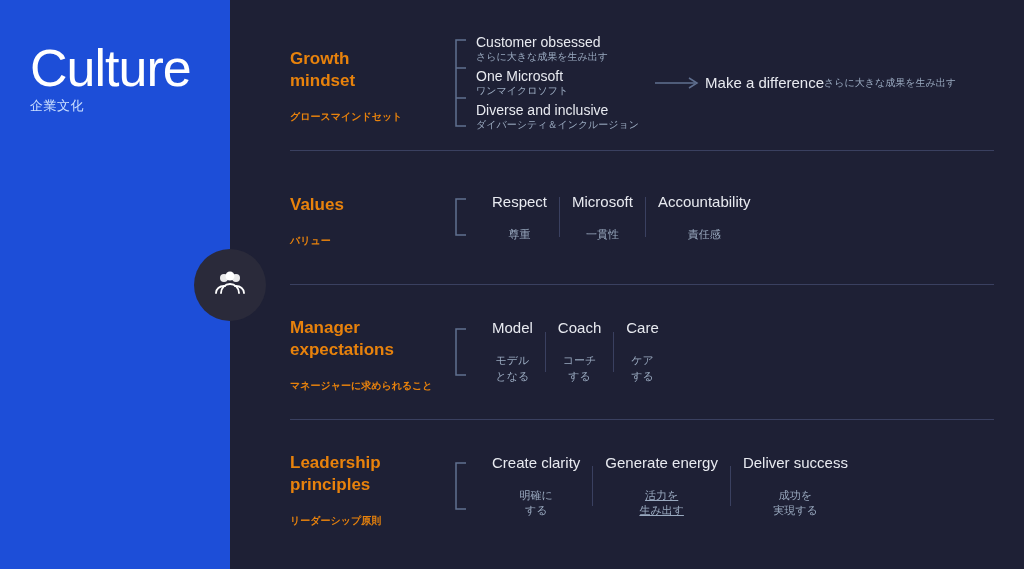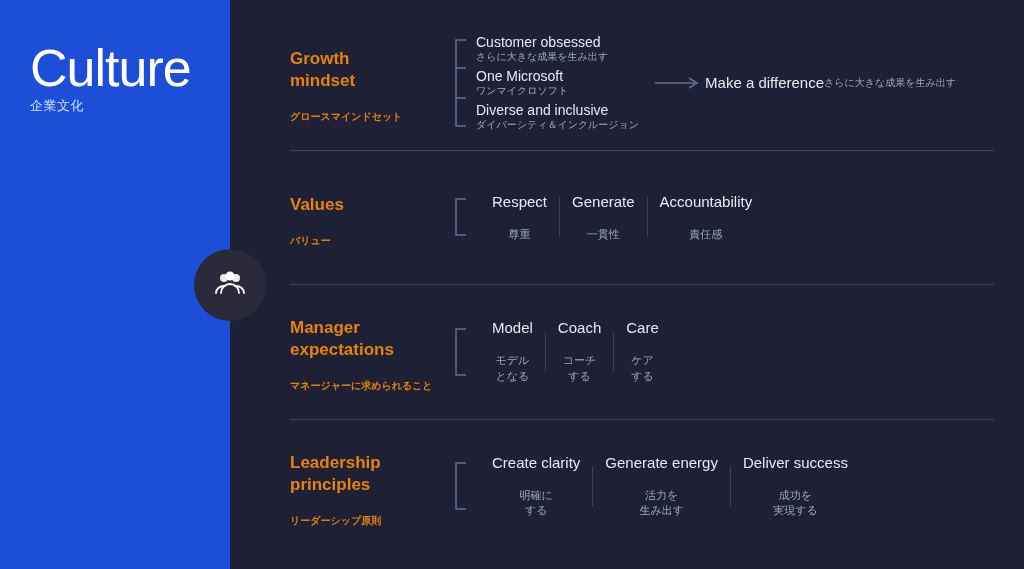--- a/index.html
+++ b/index.html
@@ -250,21 +250,21 @@
       <path d="M16 2 L6 2 L6 38 L16 38" stroke="#607090" stroke-width="1.5" fill="none"></path>
     </svg>
 
     <div class="section-content">
       <div class="item-group">
         <div class="item-main">Respect</div>
         <div class="item-sub">尊重</div>
       </div>
       <div class="divider-v"></div>
       <div class="item-group">
-        <div class="item-main">Generate</div>
+        <div class="item-main">Microsoft</div>
         <div class="item-sub">一貫性</div>
       </div>
       <div class="divider-v"></div>
       <div class="item-group">
         <div class="item-main">Accountability</div>
         <div class="item-sub">責任感</div>
       </div>
     </div>
   </div>
 
@@ -315,21 +315,21 @@
 
     <div class="section-content">
       <div class="item-group">
         <div class="item-main">Create clarity</div>
         <div class="item-sub" style="white-space:pre-line;">明確に
 する</div>
       </div>
       <div class="divider-v"></div>
       <div class="item-group">
         <div class="item-main">Generate energy</div>
-        <div class="item-sub" style="white-space:pre-line;">活力を
+        <div class="item-sub" style="white-space:pre-line;text-decoration:underline;">活力を
 生み出す</div>
       </div>
       <div class="divider-v"></div>
       <div class="item-group">
         <div class="item-main">Deliver success</div>
         <div class="item-sub" style="white-space:pre-line;">成功を
 実現する</div>
       </div>
     </div>
   </div>

